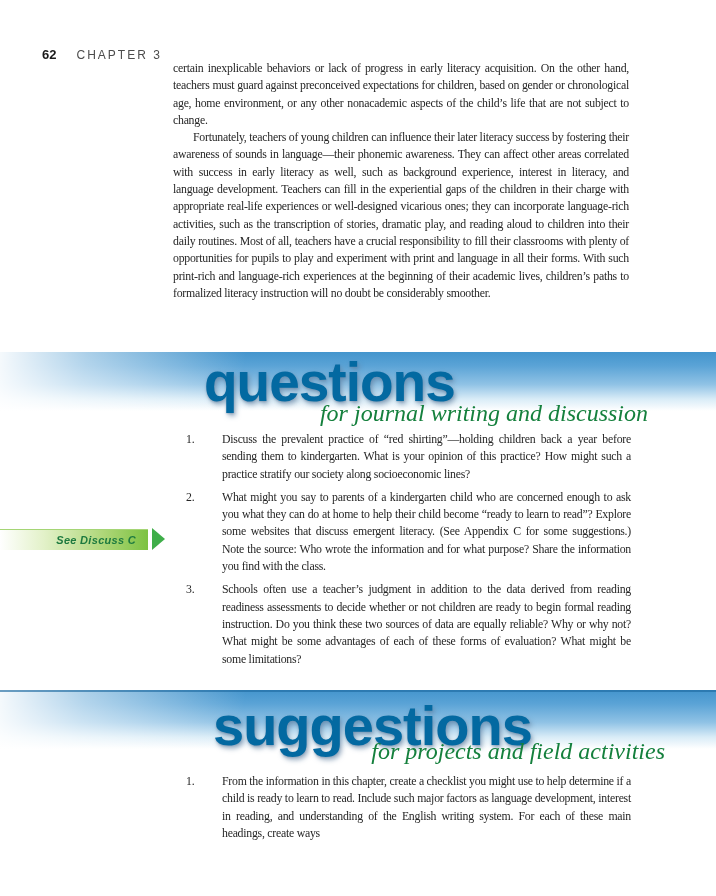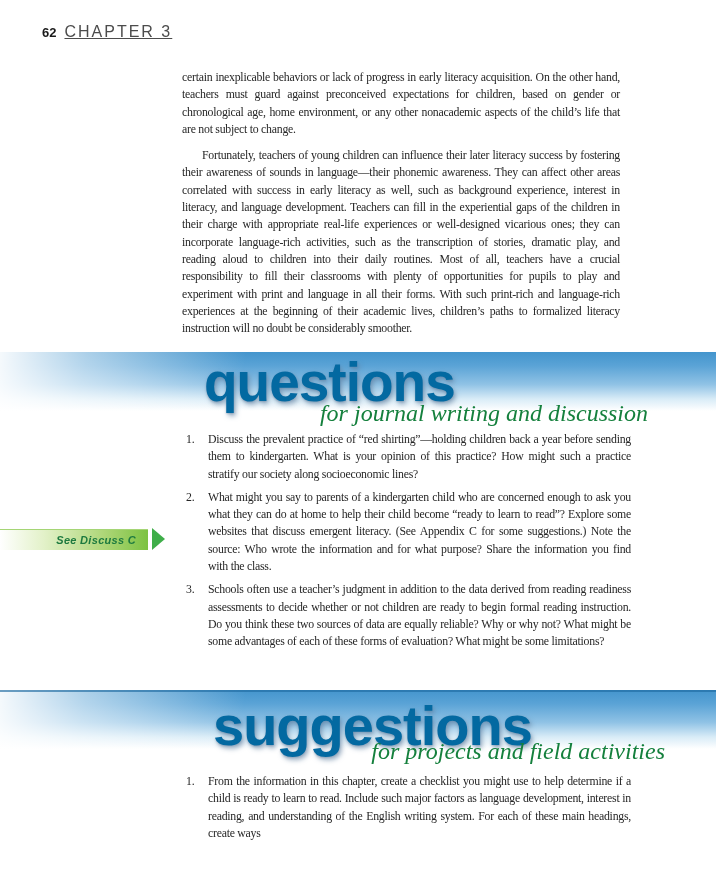--- a/index.html
+++ b/index.html
@@ -2,28 +2,28 @@
 <html><head>
 <meta charset="utf-8">
 <style>
   html,body{margin:0;padding:0;}
   body{
     width:716px;height:896px;position:relative;background:#ffffff;
     font-family:"Liberation Serif","DejaVu Serif",serif;
     color:#262626;overflow:hidden;
   }
   
-  .runhead{position:absolute;top:23px;left:42px;display:flex;align-items:baseline;gap:8px;
+  .runhead{position:absolute;top:47px;left:42px;display:flex;align-items:baseline;gap:20px;
     font-family:"Liberation Sans","DejaVu Sans",sans-serif;}
   .pagenum{font-size:13px;font-weight:bold;color:#1a1a1a;}
-  .chapter{font-size:16px;color:#4c4c4c;letter-spacing:2px;text-decoration:underline;}
+  .chapter{font-size:12px;color:#4c4c4c;letter-spacing:2px;}
   
   .copy{position:absolute;top:60px;left:173px;width:456px;
     font-size:11.8px;line-height:17.3px;letter-spacing:-0.25px;text-align:justify;}
-  .copy p{margin:9px;}
+  .copy p{margin:0;}
   .copy p.indent{text-indent:20px;}
   
   .band{position:absolute;left:0;width:716px;height:62px;
     background:
       linear-gradient(100deg, rgba(255,255,255,0.95) 0%, rgba(255,255,255,0.55) 12%, rgba(255,255,255,0) 34%),
       linear-gradient(to bottom, #4495cd 0%, #5aa3d6 22%, #8fc2e5 52%, #d9ecf7 76%, #ffffff 95%);
   }
   .band.q{top:352px;}
   .band.s{top:690px;}
   .band.s::before{content:"";position:absolute;top:0;left:0;right:0;height:2px;background:rgba(32,108,162,0.65);}
@@ -35,21 +35,21 @@
   .banner-sub{position:absolute;font-style:italic;color:#15803d;font-size:24px;line-height:1.1;white-space:nowrap;}
   .banner-sub.q{top:400px;right:68px;}
   .banner-sub.s{top:738px;right:51px;}
   
   ol.qlist{position:absolute;left:186px;width:445px;margin:0;padding:0;list-style:none;
     font-size:11.8px;line-height:17.3px;letter-spacing:-0.25px;}
   ol.qlist.questions{top:431px;}
   ol.qlist.suggestions{top:773px;}
   ol.qlist li{display:flex;margin:0 0 6px 0;}
   ol.qlist .num{flex:0 0 16px;text-align:left;}
-  ol.qlist .txt{flex:1;text-align:justify;margin-left:6px;}
+  ol.qlist .txt{flex:1;text-align:justify;margin-left:20px;}
   
   .appendix-tab{position:absolute;top:528px;left:0;height:22px;display:flex;align-items:center;}
   .tab-bar{width:148px;height:21px;display:flex;align-items:center;justify-content:flex-end;
     padding-right:12px;box-sizing:border-box;
     background:linear-gradient(to right, rgba(216,237,190,0) 0%, #e2f1c8 30%, #aed678 70%, #7cc242 100%);
     border-top:1px solid #a5d575;}
   .tab-label{font-family:"Liberation Sans","DejaVu Sans",sans-serif;font-size:11px;font-weight:bold;
     font-style:italic;color:#1d7a3f;letter-spacing:0.3px;white-space:nowrap;}
   .tab-arrow{width:0;height:0;margin-left:4px;
     border-left:13px solid #3fae49;border-top:11px solid transparent;border-bottom:11px solid transparent;}

